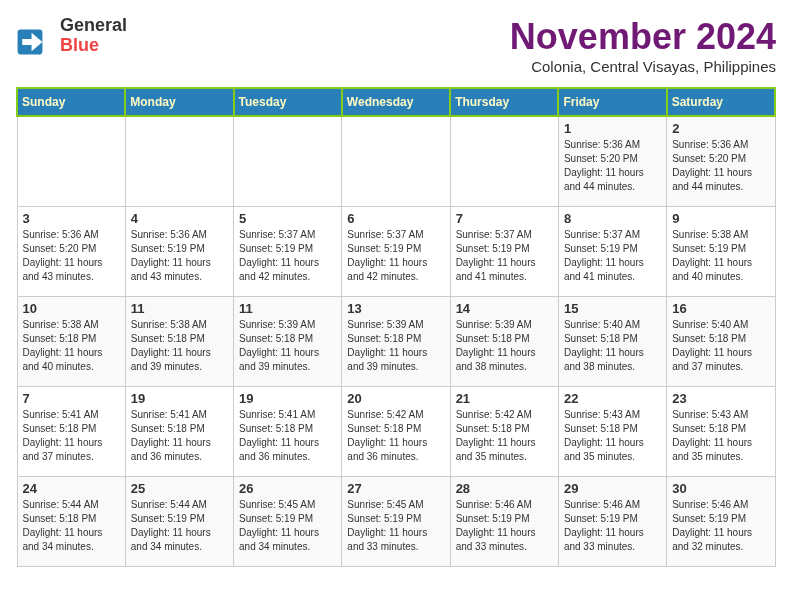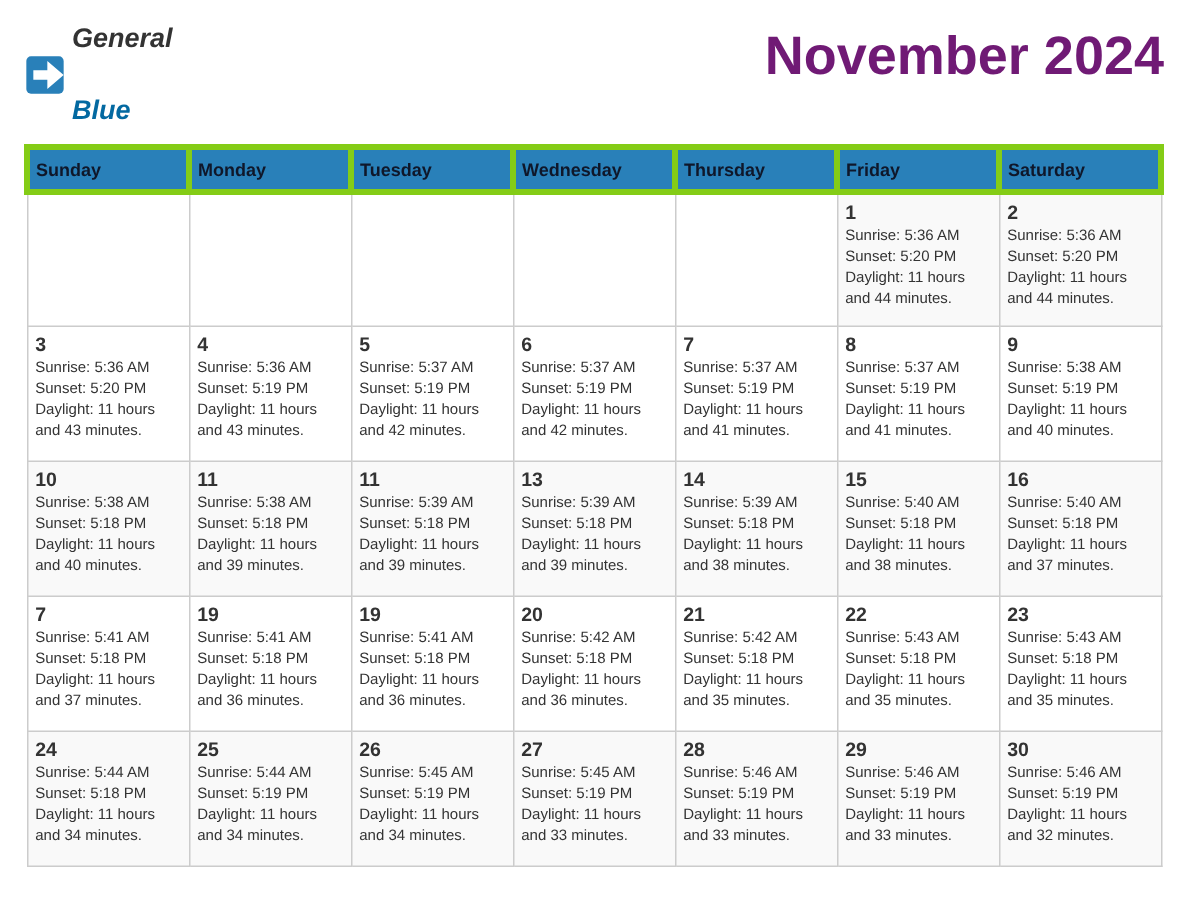--- a/index.html
+++ b/index.html
@@ -11,31 +11,30 @@
       padding: 16px;
     }
     .header {
       display: flex;
       justify-content: space-between;
       align-items: flex-start;
       margin-bottom: 12px;
     }
     .logo {
       display: flex;
-      align-items: center;
-      gap: 4px;
-      font-style: italic;
+      align-items: flex-end;
+      gap: 16px;
     }
     .logo-text {
       font-size: 18px;
       font-weight: bold;
       color: #333;
       line-height: 1.1;
     }
-    .logo-blue { color: #0369a1; margin-top: 28px; }
+    .logo-blue { color: #ef4444; }
     .logo-icon {
       width: 28px;
       height: 28px;
     }
     .title-block {
       text-align: right;
     }
     .month-title {
       font-size: 36px;
       font-weight: bold;
@@ -45,26 +44,26 @@
       font-size: 15px;
       color: #333;
     }
     table {
       width: 100%;
       border-collapse: collapse;
       table-layout: fixed;
     }
     thead th {
       background: #2980b9;
-      color: #0f172a;
+      color: #fef9c3;
       font-size: 12px;
       font-weight: bold;
       padding: 6px 4px;
       text-align: left;
-      border: 4px solid #84cc16;
+      border: 2px solid #84cc16;
     }
     tbody td {
       border: 1px solid #ccc;
       vertical-align: top;
       padding: 4px 5px;
       font-size: 10.5px;
       color: #333;
       height: 90px;
     }
     tbody tr:nth-child(odd) td {
@@ -99,20 +98,21 @@
       <div class="logo-text">
         <span>General</span>
       </div>
       <div class="logo-text logo-blue">
         <span>Blue</span>
       </div>
     </div>
   </div>
   <div class="title-block">
     <div class="month-title">November 2024</div>
+    <div class="subtitle">Colonia, Central Visayas, Philippines</div>
   </div>
 </div>
 
 <table>
   <thead>
     <tr>
     <th>Sunday</th>
         <th>Monday</th>
         <th>Tuesday</th>
         <th>Wednesday</th>

